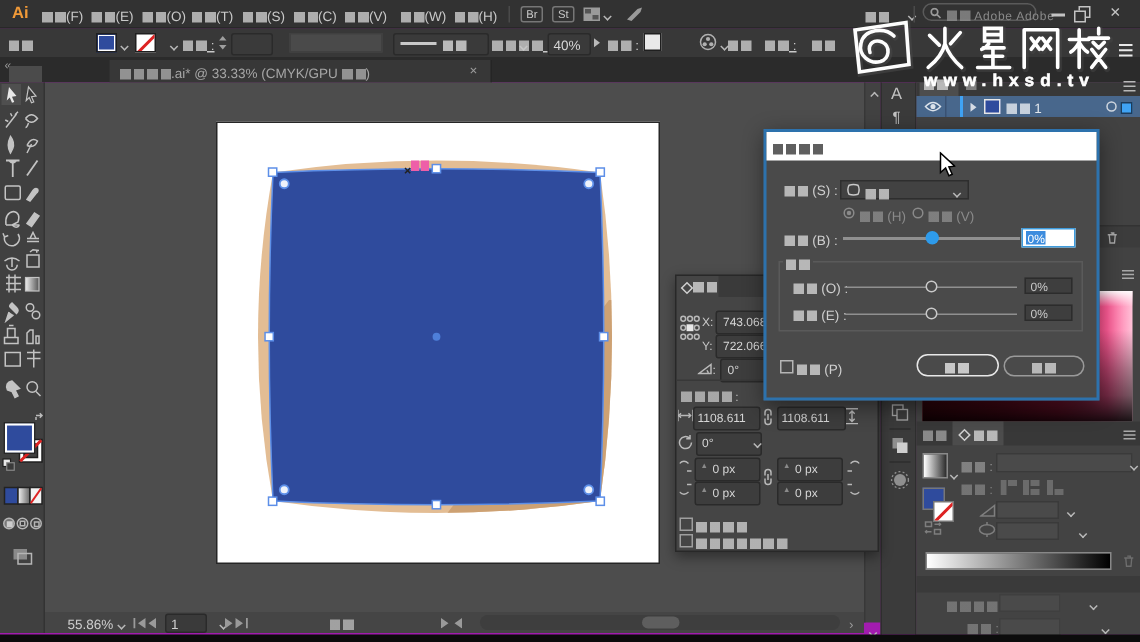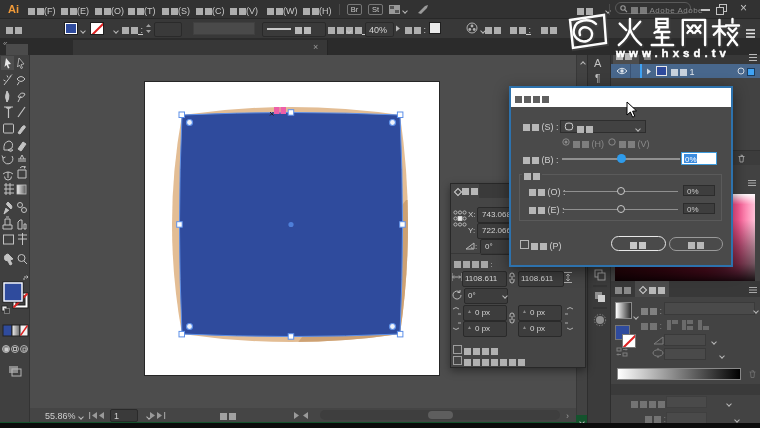--- a/index.html
+++ b/index.html
@@ -1,17 +1,17 @@
 <!DOCTYPE html>
 <html><head>
 <meta charset="utf-8">
 <style>
 html,body{margin:0;padding:0;background:#000;}
 #app{position:relative;width:760px;height:428px;overflow:hidden;
- font-family:"Liberation Sans",sans-serif;font-size:9px;color:#c9c9c9;background:#14532d;}
+ font-family:"Liberation Sans",sans-serif;font-size:9px;color:#c9c9c9;background:#a21caf;}
 .abs{position:absolute;}
 .zh{display:inline-block;vertical-align:-1px;height:7px;opacity:.82;
  background:repeating-linear-gradient(90deg,currentColor 0,currentColor 7px,transparent 7px,transparent 9px);}
 .chev{display:inline-block;width:5px;height:5px;position:relative;}
 .chev:before{content:"";position:absolute;left:0;top:0;width:3px;height:3px;
  border-right:1.2px solid #b9b9b9;border-bottom:1.2px solid #b9b9b9;transform:rotate(45deg);}
 .fld{position:absolute;background:#3a3a3a;border:1px solid #2a2a2a;border-radius:2px;}
 .u{text-decoration:underline;}
 </style>
 </head>
@@ -91,20 +91,21 @@
       </svg>
   <span class="abs u" style="left:485px;top:6px;"><span class="zh" style="width:16px"></span></span>
   <span class="abs u" style="left:510px;top:6px;"><span class="zh" style="width:16px"></span> :</span>
   <span class="abs" style="left:541px;top:6px;"><span class="zh" style="width:16px"></span></span>
 </div>
 
 <div class="abs" id="tabbar" style="left:0;top:38px;width:760px;height:17px;background:#2b2b2b;">
   <span class="abs" style="left:3px;top:1px;color:#9a9a9a;font-size:8px;">«</span>
   <span class="abs" style="left:6px;top:6px;width:22px;height:11px;background:#4b4b4b;"></span>
   <div class="abs" style="left:73px;top:2px;width:255px;height:15px;background:#373737;border-right:1px solid #252525;box-sizing:border-box;">
+    <span class="abs" style="left:7px;top:4px;color:#a6a6a6;"><span class="zh" style="width:34px"></span>.ai* @ 33.33% (CMYK/GPU <span class="zh" style="width:16px"></span>)</span>
     <span class="abs" style="left:240px;top:2px;color:#9a9a9a;font-size:9px;">×</span>
   </div>
 </div>
 
 <div class="abs" id="toolbar" style="left:0;top:55px;width:30px;height:367px;background:#404040;border-right:1px solid #333;box-sizing:border-box;">
 <svg class="abs" style="left:0;top:0;" width="29" height="367" viewBox="0 0 29 367">
   <rect x="1" y="1" width="13" height="14" fill="#4f4f4f"></rect>
   <g stroke="#c3c3c3" fill="none" stroke-width="1">
     <path d="M6 3 L11 9 L8 9.5 L9.5 13 L8 13.5 L6.5 10 L4.5 12 Z" fill="#e8e8e8" stroke="none"></path>
     <path d="M19 3 L24 9 L21 9.5 L22.5 13 L21 13.5 L19.5 10 L17.5 12 Z" fill="#3a3a3a" stroke="#c3c3c3" stroke-width="0.8"></path>

